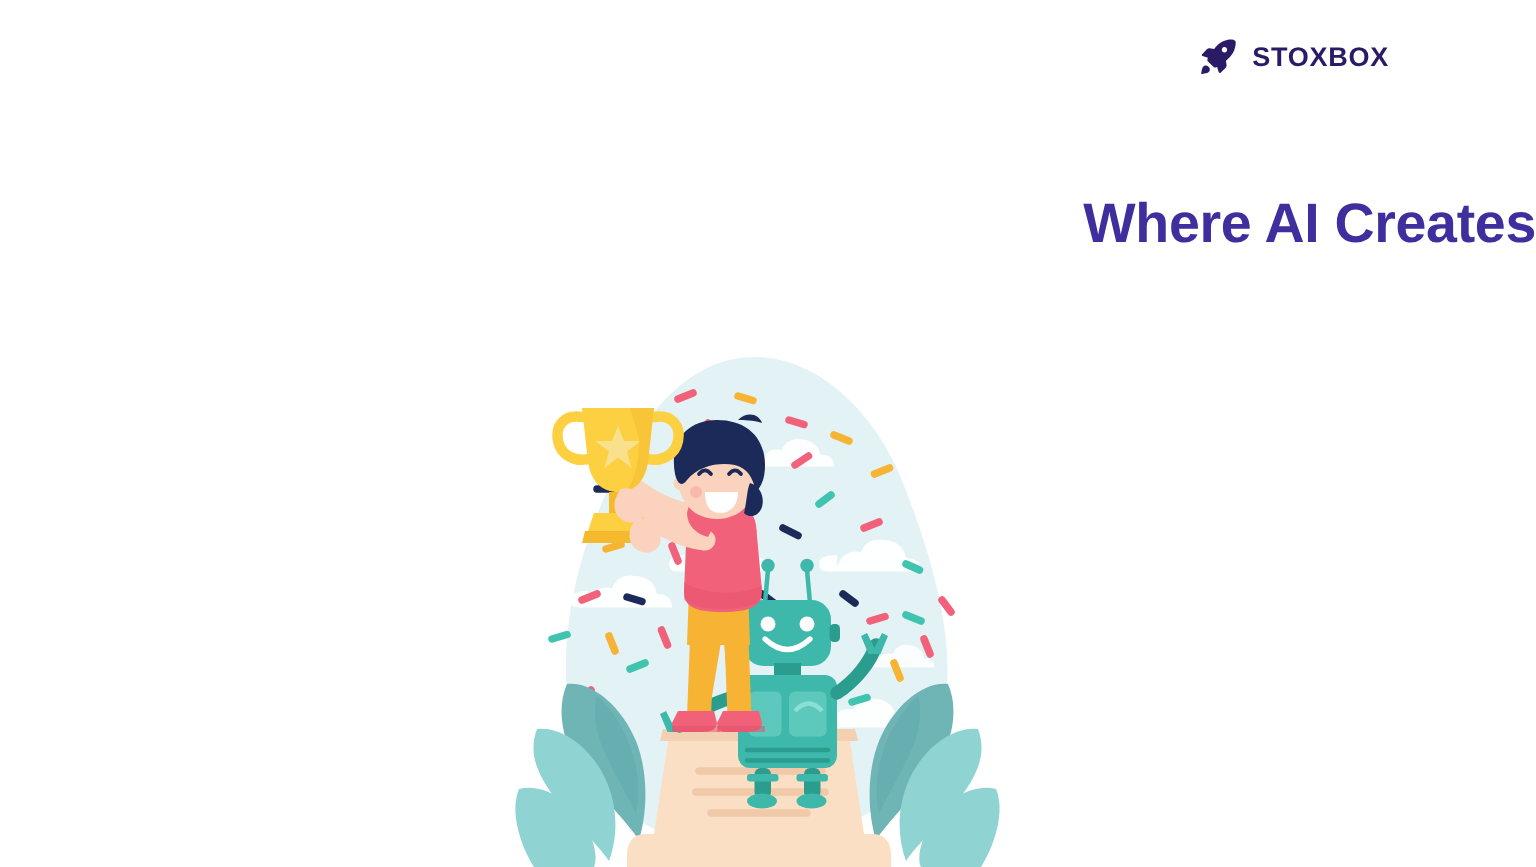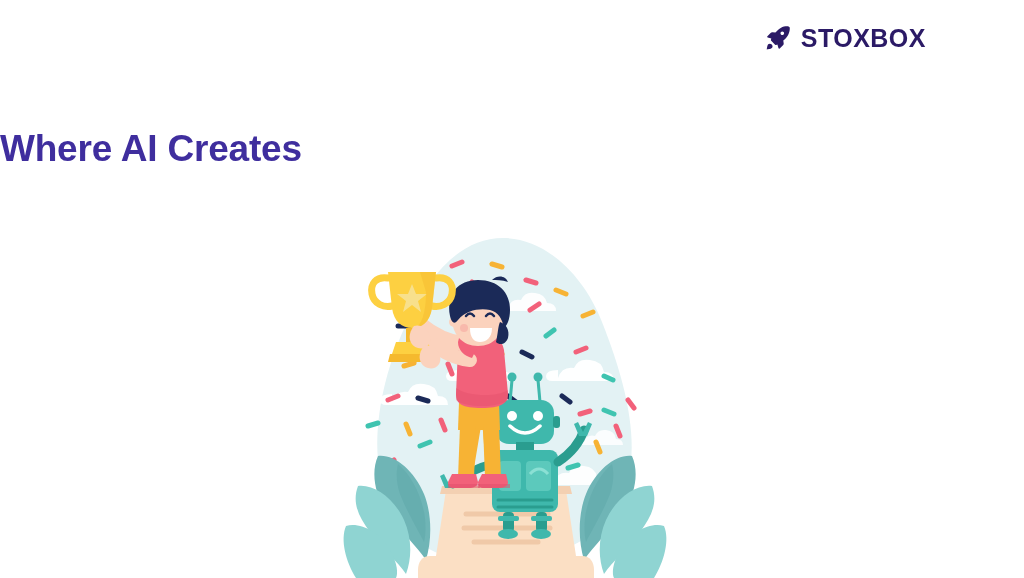--- a/index.html
+++ b/index.html
@@ -23,36 +23,36 @@
     display: flex;
     align-items: center;
     gap: 9px;
   }
   .brand-rocket {
     width: 28px;
     height: 28px;
     display: block;
   }
   .brand-name {
-    font-size: 25px;
+    font-size: 18px;
     font-weight: 700;
     letter-spacing: 0.5px;
     color: #2b1a66;
     line-height: 1;
     white-space: nowrap;
     font-family: "Liberation Sans", sans-serif;
   }
 
   
   .headline {
     position: absolute;
     top: 100px;
     left: 0;
     width: 1024px;
-    text-align: left;
+    text-align: right;
     color: #3f2e9e;
     font-size: 37px;
     font-weight: 700;
     line-height: 1.32;
     letter-spacing: -0.2px;
   }
   .headline .line {
     display: block;
   }
 

